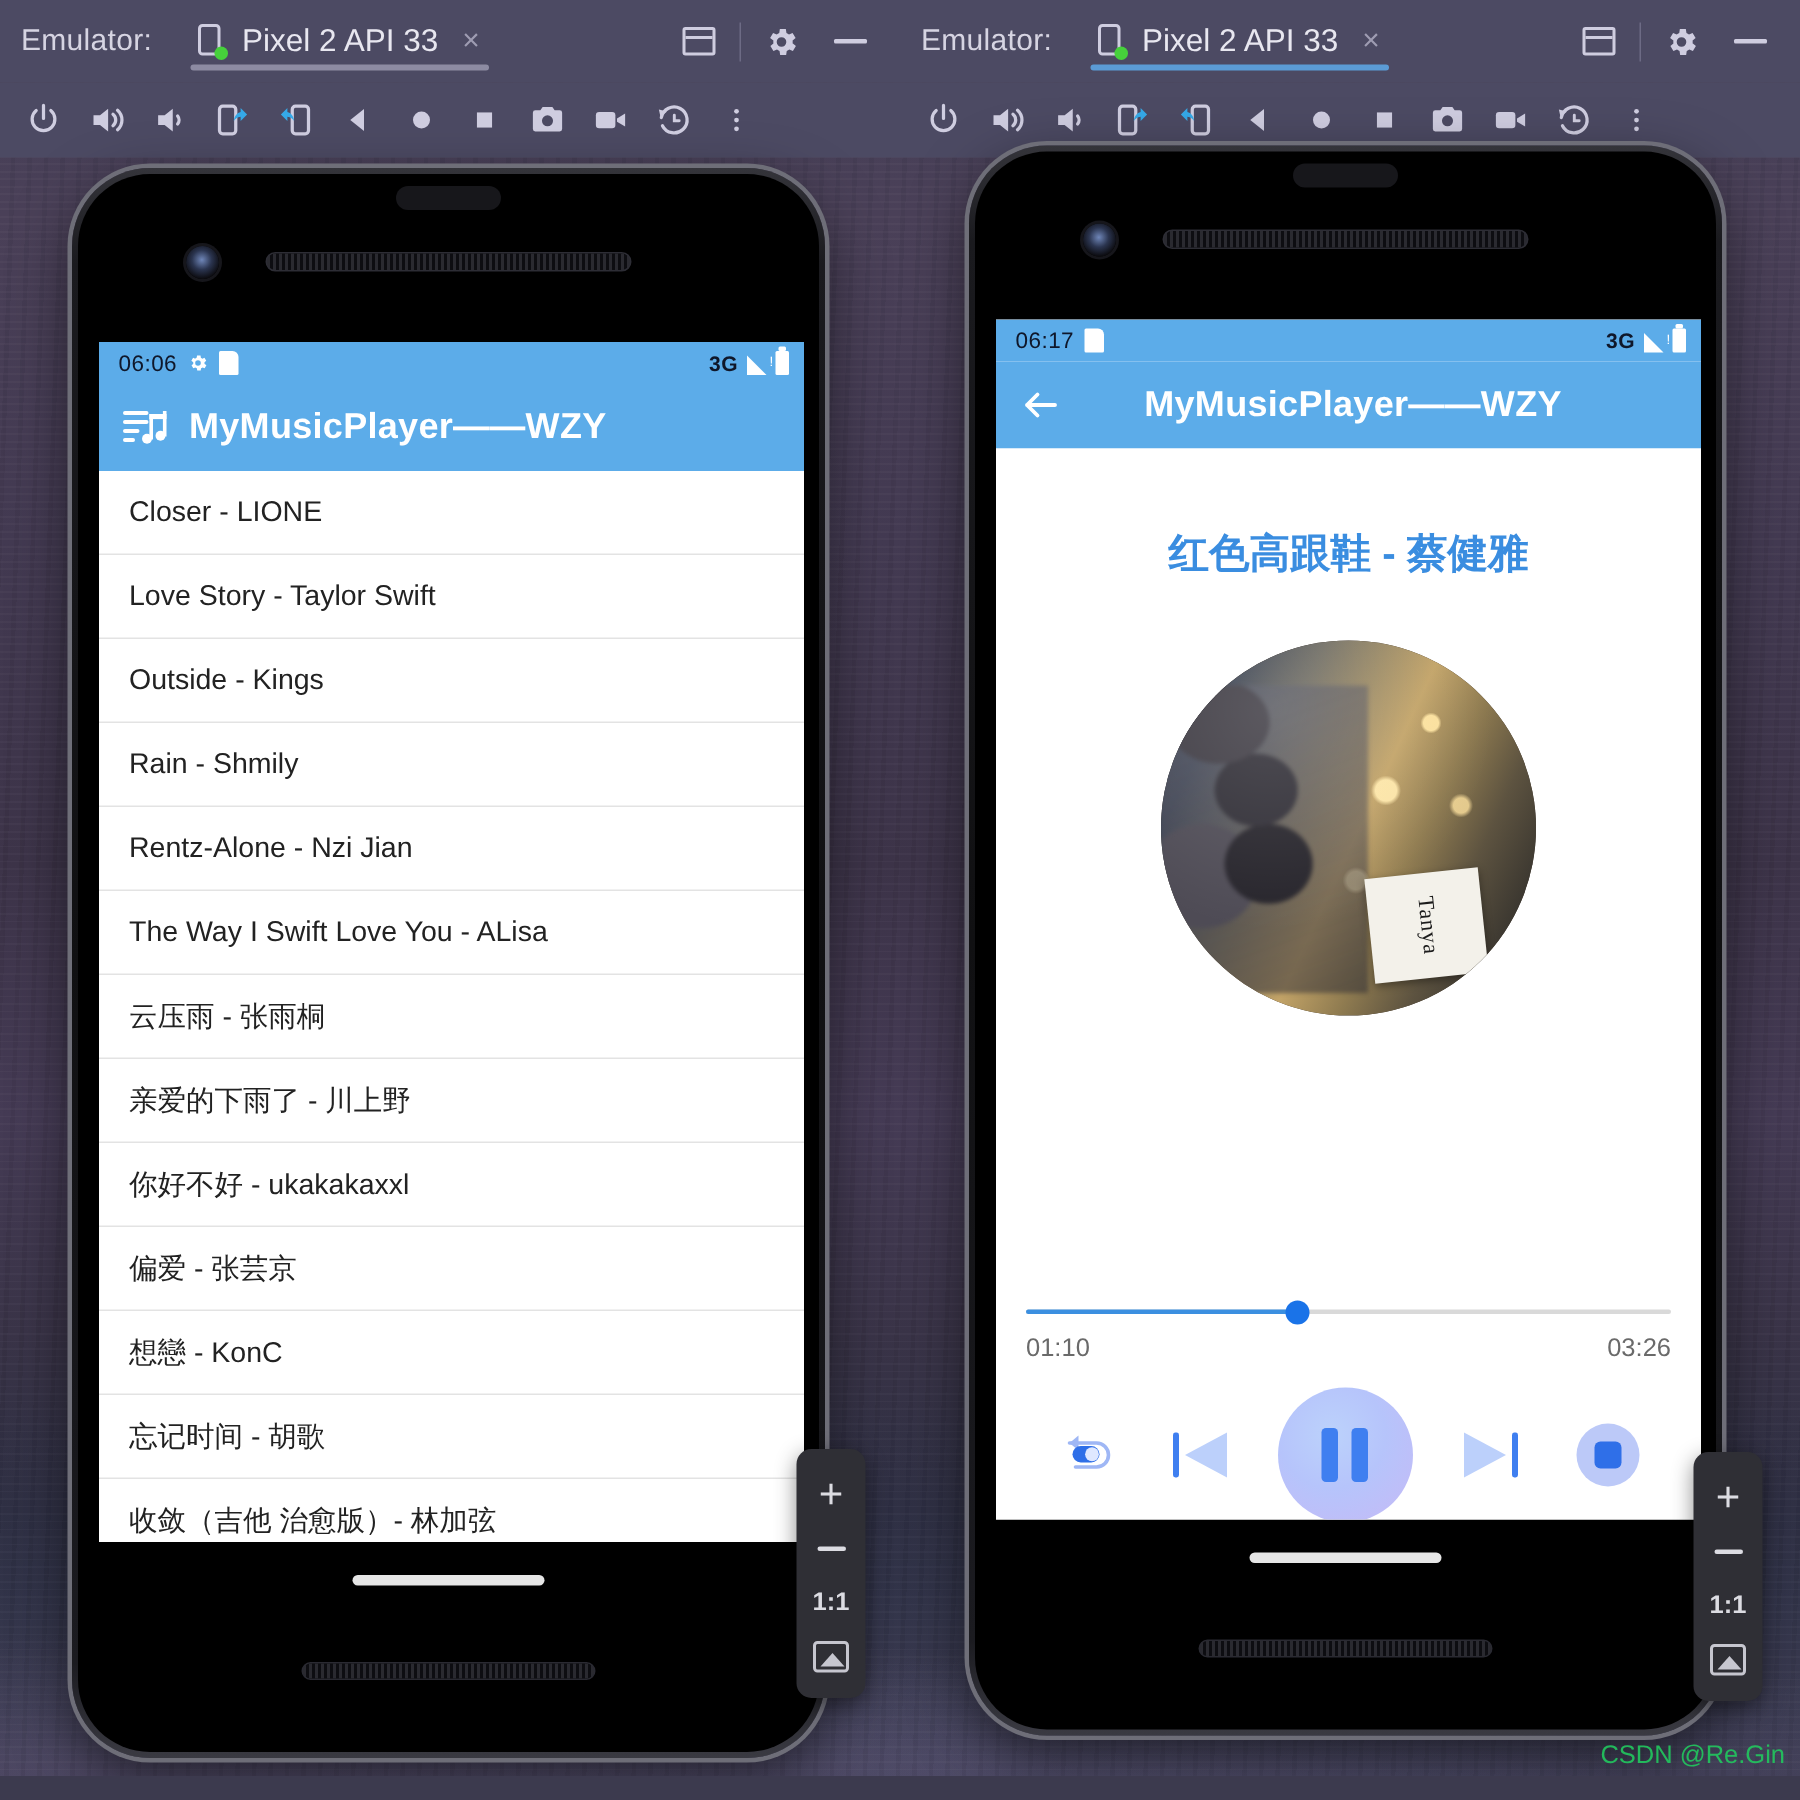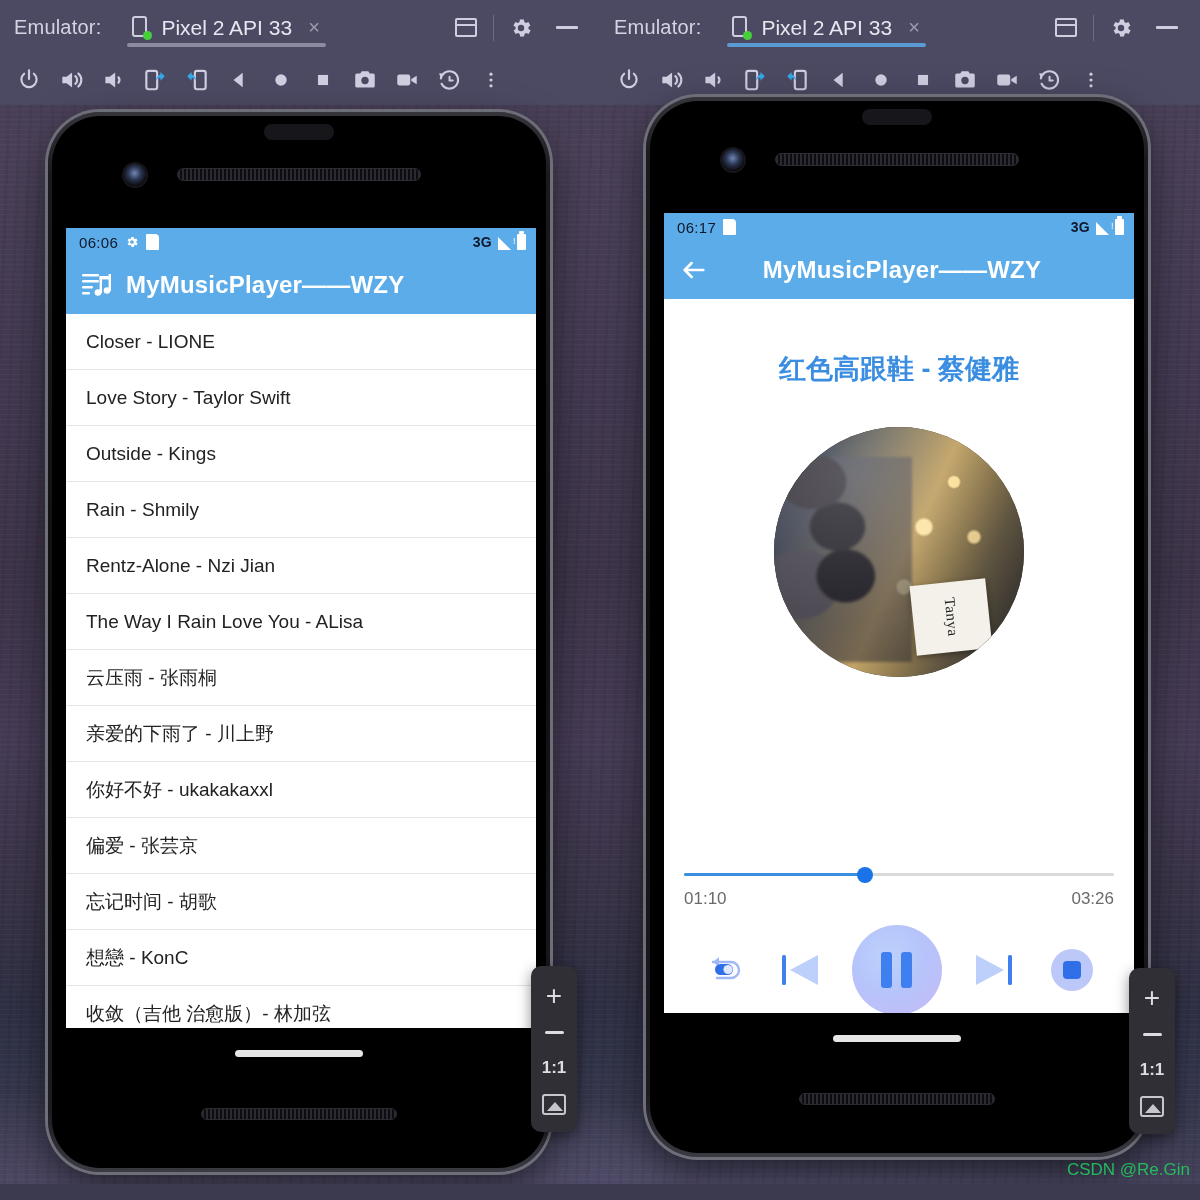--- a/index.html
+++ b/index.html
@@ -603,27 +603,27 @@
           </span>
           <span class="app-title">MyMusicPlayer——WZY</span>
         </div>
 
         <div class="song-list">
           <div class="song-row">Closer - LIONE</div>
           <div class="song-row">Love Story - Taylor Swift</div>
           <div class="song-row">Outside - Kings</div>
           <div class="song-row">Rain - Shmily</div>
           <div class="song-row">Rentz-Alone - Nzi  Jian</div>
-          <div class="song-row">The Way I Rain Love You - ALisa</div>
+          <div class="song-row">The Way I Swift Love You - ALisa</div>
           <div class="song-row cjk">云压雨 - 张雨桐</div>
           <div class="song-row cjk">亲爱的下雨了 - 川上野</div>
           <div class="song-row cjk">你好不好 - ukakakaxxl</div>
           <div class="song-row cjk">偏爱 - 张芸京</div>
+          <div class="song-row cjk">想戀 - KonC</div>
           <div class="song-row cjk">忘记时间 - 胡歌</div>
-          <div class="song-row cjk">想戀 - KonC</div>
           <div class="song-row cjk">收敛（吉他 治愈版）- 林加弦</div>
         </div>
       </div>
 
       <div class="home-indicator"></div>
       <div class="bottom-speaker"></div>
     </div>
   </div>
 
   <div class="phone right">

